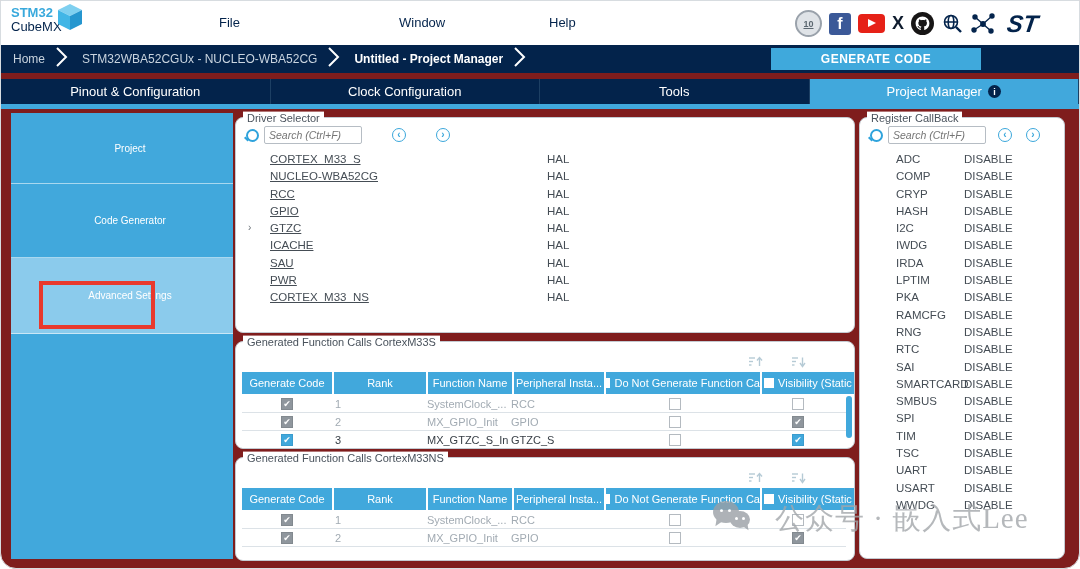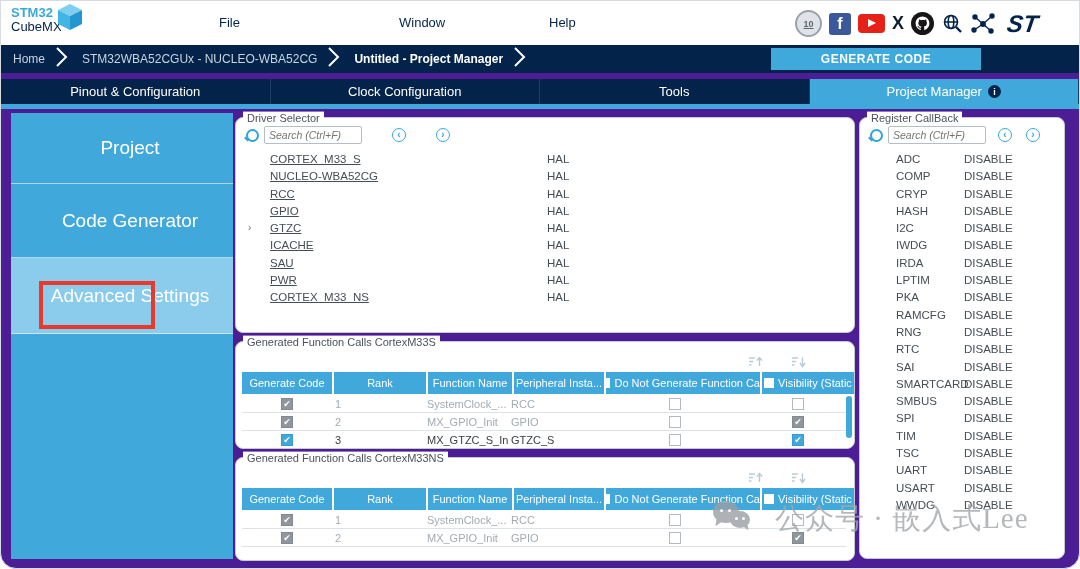--- a/index.html
+++ b/index.html
@@ -1,16 +1,16 @@
 <!DOCTYPE html>
 <html><head>
 <meta charset="utf-8">
 <style>
   html,body{margin:0;padding:0;background:#fff;}
-  #app{position:relative;width:1080px;height:569px;background:#4c1d95;overflow:hidden;
+  #app{position:relative;width:1080px;height:569px;background:#7f1d1d;overflow:hidden;
        font-family:"Liberation Sans","DejaVu Sans",sans-serif;border:1px solid #d7dce0;
        border-radius:0 0 16px 16px;box-sizing:border-box;}
 
   
   .menubar{position:absolute;top:0;left:0;right:0;height:44px;background:#fff;}
   .brand{position:absolute;left:10px;top:5px;width:80px;}
   .brand .l1{color:#39a9dc;font-weight:bold;font-size:13px;line-height:14px;}
   .brand .l2{color:#03234b;font-weight:normal;font-size:13px;line-height:14px;}
   .cube{position:absolute;left:44px;top:-4px;}
   .menu-item{position:absolute;top:14px;font-size:13px;color:#03234b;cursor:default;}
@@ -40,21 +40,21 @@
   .tab{flex:1;display:flex;align-items:center;justify-content:center;color:#fff;font-size:13px;
        border-right:1px solid #1d3f63;cursor:pointer;}
   .tab.active{background:#41a8dc;}
   .info-i{width:13px;height:13px;border-radius:50%;background:#03234b;color:#fff;font-size:9px;
           font-weight:bold;display:inline-flex;align-items:center;justify-content:center;margin-left:6px;}
   .tab-strip{position:absolute;top:103px;left:0;right:0;height:5px;background:#41a8dc;}
 
   
   .sidebar{position:absolute;left:10px;top:112px;width:222px;height:446px;background:#41a8dc;
            display:flex;flex-direction:column;}
-  .side-item{display:flex;align-items:center;justify-content:center;color:#fff;font-size:19px;
+  .side-item{display:flex;align-items:center;justify-content:center;color:#fff;font-size:10px;
              border-bottom:1px solid rgba(255,255,255,.55);cursor:pointer;padding-left:16px;}
   .side-item.selected{background:#8bcbec;}
   .red-annotation{position:absolute;left:28px;top:168px;width:108px;height:40px;
                   border:4px solid #e8392d;z-index:5;}
 
   
   .group{position:absolute;border:1px solid #c3cad1;border-radius:8px;background:#fff;overflow:hidden;}
   .gtitle{position:absolute;top:-1px;left:8px;transform:translateY(-45%);background:#fff;
           padding:0 4px;font-size:11px;color:#49525c;white-space:nowrap;z-index:2;}
 

